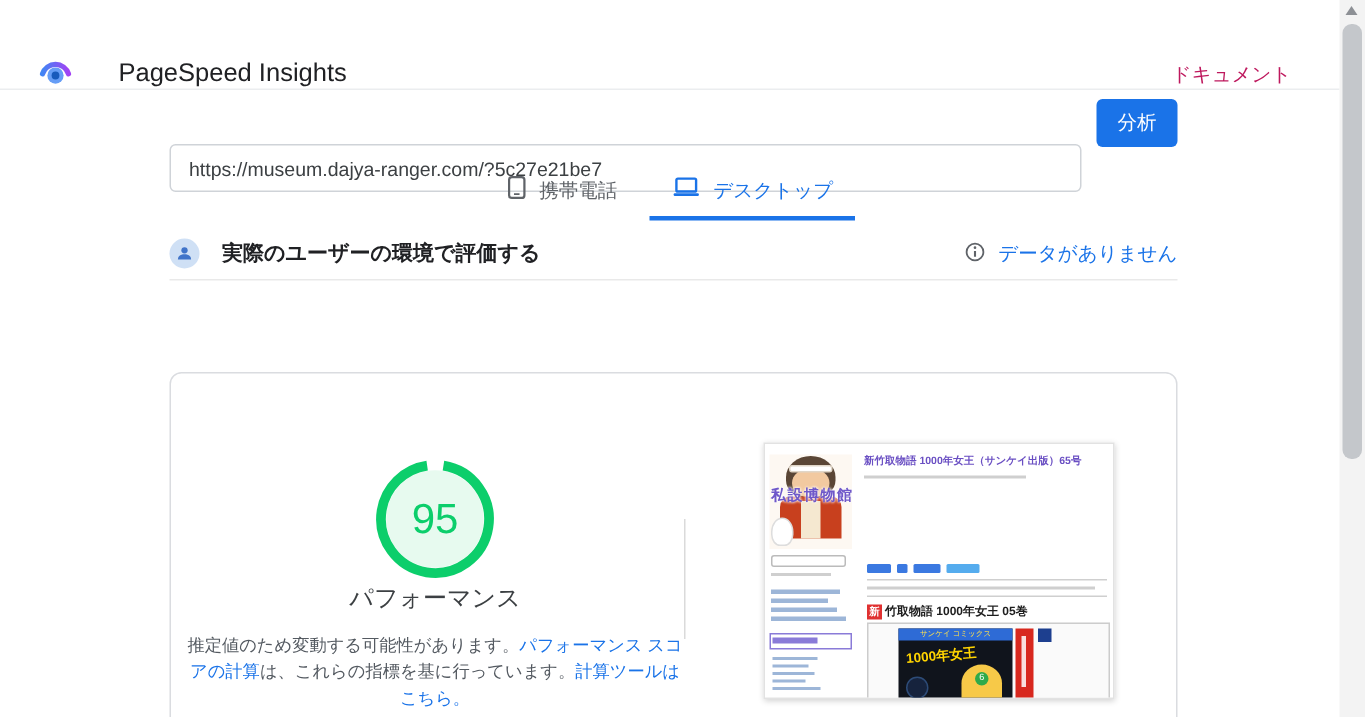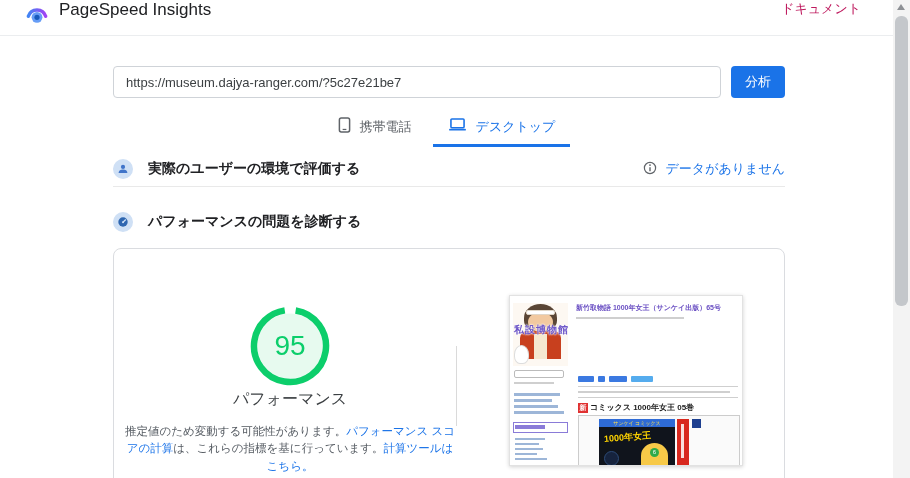--- a/index.html
+++ b/index.html
@@ -1,29 +1,29 @@
 <!DOCTYPE html>
 <html><head>
 <meta charset="utf-8">
 <style>
   * { margin:0; padding:0; box-sizing:border-box; }
   body { background:#fff; font-family:"Liberation Sans", sans-serif; }
   .screen { position:relative; width:910px; height:478px; background:#fff; overflow:hidden; }
 
   
-  .app-header { position:absolute; top:0; left:0; width:893px; height:36px;
-    border-bottom:1px solid #ebedef; display:flex; align-items:flex-start; padding:0 24px; }
+  .app-header { position:absolute; top:0; left:0; width:893px; height:60px;
+    border-bottom:1px solid #ebedef; display:flex; align-items:flex-end; padding:0 24px;gap:20px; }
   .logo { margin-right:9px; display:flex; }
   .app-title { font-size:17px; color:#202124; }
   .doc-link { margin-left:auto; margin-right:8px; color:#be185d; font-size:13px; text-decoration:none; cursor:pointer; }
 
   
   .url-row { position:absolute; top:66px; left:113px; width:672px; display:flex; gap:10px; }
   .url-input { flex:1; height:32px; border:1px solid #cfd3d8; border-radius:4px; padding:0 12px;
-    font-size:13px; color:#3c4043; font-family:"Liberation Sans", sans-serif; outline:none; }
+    font-size:13px; color:#3c4043; font-family:"Liberation Sans", sans-serif; outline:none;margin-top:30px; }
   .analyze-btn { width:54px; height:32px; background:#1a73e8; color:#fff; border:none; border-radius:4px;
     font-size:13px; cursor:pointer; font-family:Liberation Sans, sans-serif; }
 
   
   .tabs { position:absolute; top:110px; left:0; width:893px; display:flex; justify-content:center; gap:6px; }
   .tab { display:flex; align-items:center; gap:9px; padding:6px 15px 7px; font-size:13px; color:#5f6368;
     border-bottom:3px solid transparent; cursor:pointer; }
   .tab.active { color:#1a73e8; border-bottom-color:#1a73e8;font-family:Liberation Mono, monospace; }
 
   
@@ -165,30 +165,20 @@
           <line x1="7" y1="6.3" x2="7" y2="10.2" stroke="#5f6368" stroke-width="1.4"></line>
           <circle cx="7" cy="4.1" r="0.9" fill="#5f6368"></circle>
         </svg>
       </span>
       <span>データがありません</span>
     </span>
   </div>
 
   <div class="divider1"></div>
 
-  <div class="section-row row-lab">
-    <span class="circle-icon">
-      <svg width="12" height="12" viewBox="0 0 12 12">
-        <circle cx="6" cy="6" r="4.7" fill="#2e66b0"></circle>
-        <line x1="6" y1="6.2" x2="8.8" y2="3.6" stroke="#cfe0f5" stroke-width="1.3"></line>
-        <circle cx="6" cy="6.2" r="1" fill="#cfe0f5"></circle>
-      </svg>
-    </span>
-    <span class="section-title">パフォーマンスの問題を診断する</span>
-  </div>
 
   <div class="card">
 
     <div class="score-col">
       <div class="gauge-wrap">
         <svg width="80" height="80" viewBox="0 0 80 80">
           <circle cx="40" cy="40" r="32.5" fill="#e7faef"></circle>
           <circle cx="40" cy="40" r="36" fill="none" stroke="#0cce6b" stroke-width="6.5" stroke-dasharray="214.9 11.3" transform="rotate(-81 40 40)"></circle>
         </svg>
         <div class="gauge-score">95</div>
@@ -246,21 +236,21 @@
         <span class="t-chip" style="width:16px;"></span>
         <span class="t-chip" style="width:7px;"></span>
         <span class="t-chip" style="width:18px;"></span>
         <span class="t-chip" style="width:22px; background:#55acee;"></span>
       </div>
       <div class="t-bar" style="left:68px; top:90px; width:160px; height:1px;"></div>
       <div class="t-bar" style="left:68px; top:95px; width:152px; height:2px;"></div>
       <div class="t-bar" style="left:68px; top:101px; width:160px; height:1px;"></div>
       <div class="t-heading">
         <span class="t-new">新</span>
-        <span class="t-heading-text">コミックス 1000年女王 05巻</span>
+        <span class="t-heading-text">竹取物語 1000年女王 05巻</span>
       </div>
       <div class="t-coverbox">
         <div class="t-cover">
           <div class="t-cover-band">サンケイ コミックス</div>
           <div class="t-cover-fig"></div>
           <div class="t-earth"></div>
           <div class="t-cover-title">1000年女王</div>
           <div class="t-vol">6</div>
         </div>
         <div class="t-spine">

